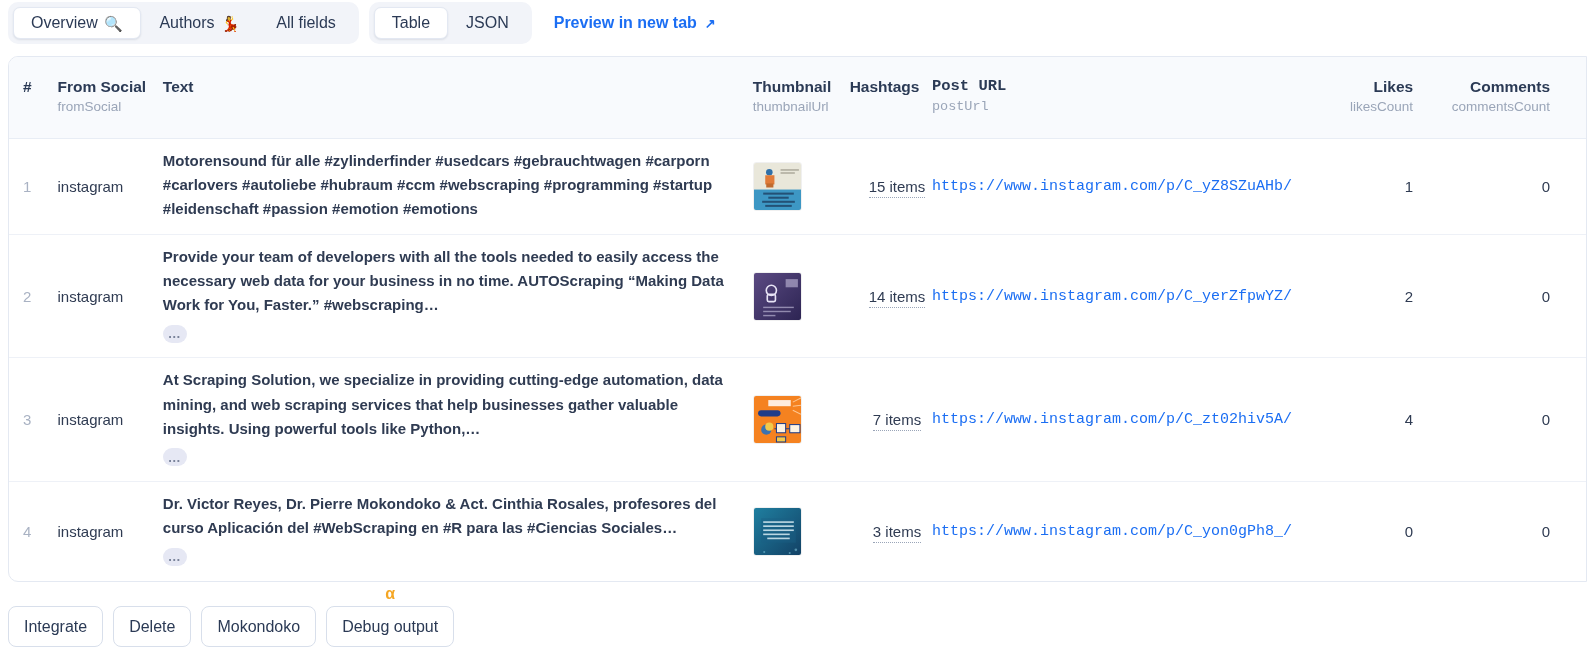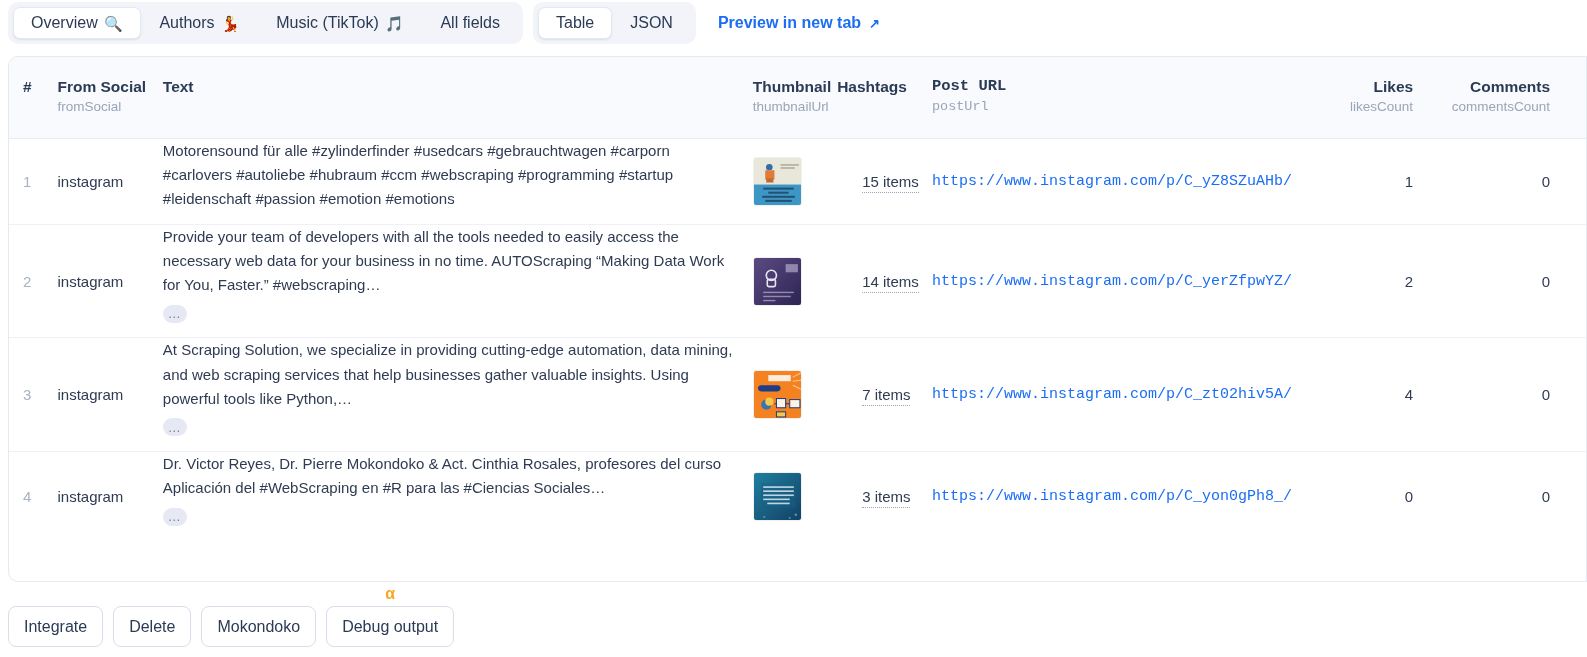--- a/index.html
+++ b/index.html
@@ -102,36 +102,36 @@
     font-size: 13.5px;
     color: #9aa5b8;
   }
   th.num, td.num { text-align: right; }
 
   
   .c-idx   { width: 46px;  padding-left: 14px !important; }
   .c-from  { width: 100px; }
   .c-text  { width: 560px; padding-right: 18px !important; }
   .c-thumb { width: 80px;  }
-  .c-hash  { width: 90px;  }
+  .c-hash  { width: 90px; text-align: center;  }
   .c-url   { width: 390px; font-family: Liberation Mono, monospace; }
   .c-likes { width: 80px;  padding-right: 14px !important; }
   .c-comm  { width: 130px; padding-right: 14px !important; }
   .c-share { width: 90px;  padding-right: 14px !important; }
 
   tbody td {
     padding: 16px 0;
     vertical-align: middle;
     border-bottom: 1px solid #eef1f7;
     color: #2f3b52;
   }
   tbody tr:last-child td { border-bottom: none; }
   td.c-idx { color: #a9b2c3; font-size: 15px; }
   td.c-from { color: #2f3b52; }
-  td.c-text { line-height: 1.62; padding-right: 20px; padding-top: 0; padding-bottom: 12px; }
+  td.c-text { line-height: 1.62; padding-right: 20px; padding-top: 10px; padding-bottom: 12px; font-weight: bold; }
   .more-badge {
     display: inline-flex;
     align-items: center;
     justify-content: center;
     width: 24px; height: 18px;
     margin-top: 7px;
     border-radius: 9px;
     background: #e6e8f4;
     color: #7a839a;
     font-size: 13px;
@@ -212,24 +212,20 @@
 
   <div class="tabbar">
     <div class="tabgroup primary" id="primary-tabs">
         <div class="tab active">
           <span>Overview</span>
           <span class="emoji">🔍</span>
         </div>
         <div class="tab">
           <span>Authors</span>
           <span class="emoji">💃</span>
-        </div>
-        <div class="tab">
-          <span>Music (TikTok)</span>
-          <span class="emoji">🎵</span>
         </div>
         <div class="tab">
           <span>All fields</span>
         </div>
       </div>
     <div class="tabgroup secondary" id="secondary-tabs">
         <div class="tab active">
           <span>Table</span>
         </div>
         <div class="tab">

